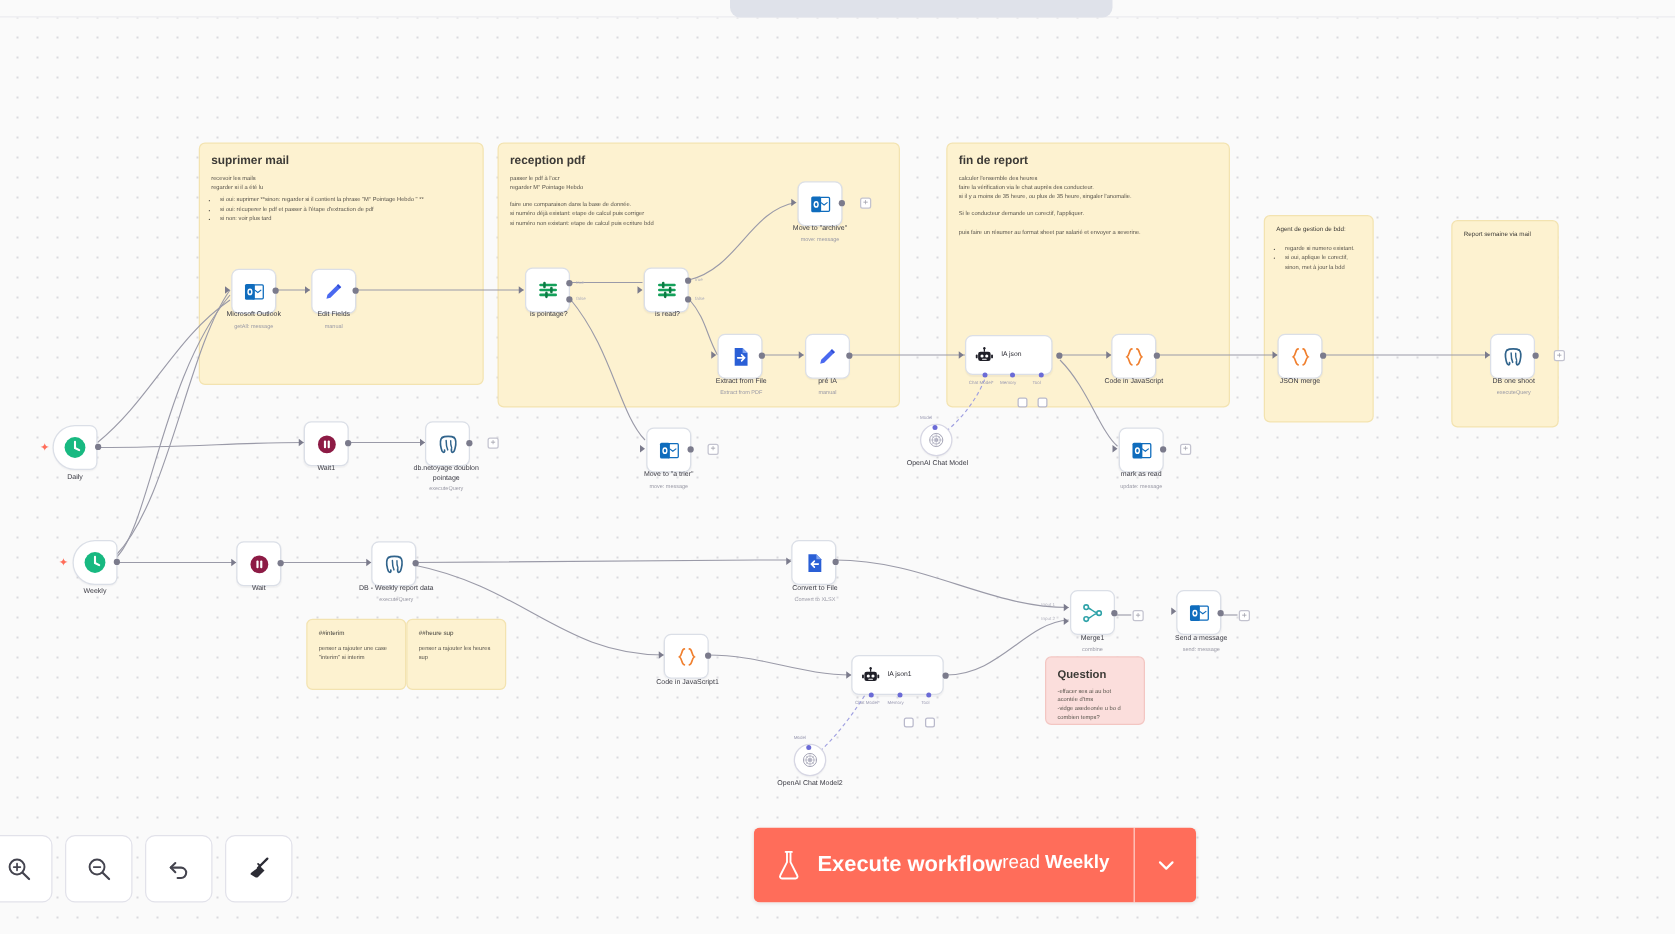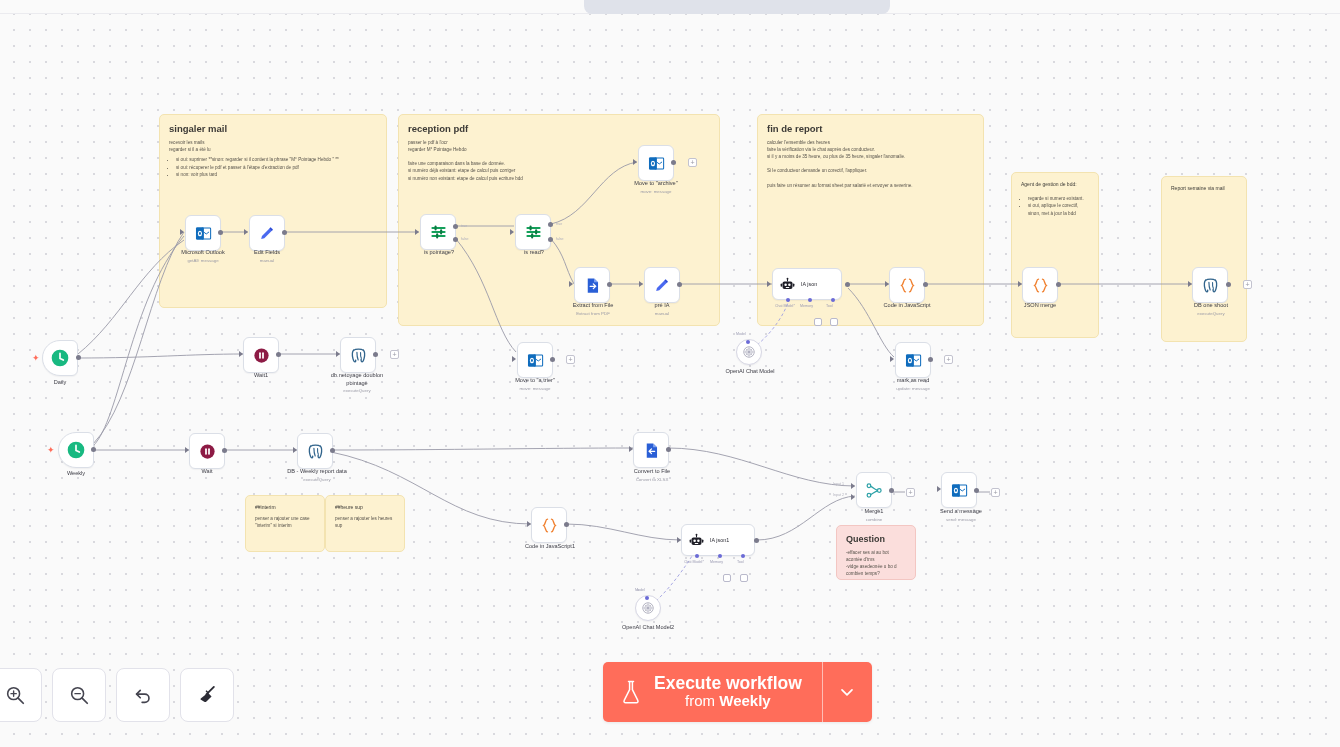--- a/index.html
+++ b/index.html
@@ -112,21 +112,21 @@
   .exec {
     position:absolute; left:603px; top:662px; z-index:50;
     display:flex; height:60px; border-radius:5px; overflow:hidden;
     box-shadow:0 1px 3px rgba(0,0,0,.08);
   }
   .exec-main {
     background:#ff6d5a; color:#fff;
     display:flex; align-items:center; gap:11px;
     padding:0 20px 0 16px;
   }
-  .exec-txt { display:flex; flex-direction:column; line-height:1.12;align-items:center; }
+  .exec-txt { display:flex; flex-direction:row; line-height:1.12; }
   .exec-t1 { font-size:17.5px; font-weight:700; }
   .exec-t2 { font-size:15px; font-weight:400; }
   .exec-t2 b { font-weight:700; }
   .exec-caret {
     width:50px; background:#ff6d5a; color:#fff;
     display:flex; align-items:center; justify-content:center;
     border-left:1px solid rgba(255,255,255,.55);
   }
   .icn { display:block; }
 </style>
@@ -187,21 +187,21 @@
   <path d="M890 492 L 905 492"></path>
 
   <path d="M975 492 L 990 492"></path>
 
   <path class="dash" d="M757 345 C 775 330, 785 312, 789 300"></path>
 
   <path class="dash" d="M656 601 C 672 586, 685 567, 692 556"></path>
 </svg>
 
 <div class="note" style="left:159px; top:114px; width:228px; height:194px;">
-  <div class="nt-title">singaler mail</div>
+  <div class="nt-title">suprimer mail</div>
   <div class="nt-body">recevoir les mails
 regarder si il a été lu</div>
   <ul>
     <li>si oui: suprimer
 **sinon: regarder si il contient la phrase "M° Pointage Hebdo " **</li>
     <li>si oui: récuperer le pdf et passer à l'étape d'extraction de pdf</li>
     <li>si non: voir plus tard</li>
   </ul>
 </div>
 
@@ -645,21 +645,21 @@
   </div>
 </div>
 
 <div class="exec">
   <div class="exec-main">
     <svg width="24" height="26" viewBox="0 0 24 26">
       <path d="M9.5 2.5h5M10.6 2.5v8.2L5.2 21.4a1.6 1.6 0 001.4 2.4h10.8a1.6 1.6 0 001.4-2.4l-5.4-10.7V2.5" fill="none" stroke="#fff" stroke-width="1.5" stroke-linecap="round" stroke-linejoin="round"></path>
     </svg>
     <span class="exec-txt">
       <span class="exec-t1">Execute workflow</span>
-      <span class="exec-t2"><span>from </span><b>Weekly</b></span>
+      <span class="exec-t2"><span>read </span><b>Weekly</b></span>
     </span>
   </div>
   <div class="exec-caret">
     <svg width="20" height="20" viewBox="0 0 24 24">
       <path d="M6 9.5l6 6 6-6" stroke="#fff" stroke-width="2.1" fill="none" stroke-linecap="round" stroke-linejoin="round"></path>
     </svg>
   </div>
 </div>
 
 </body></html>

